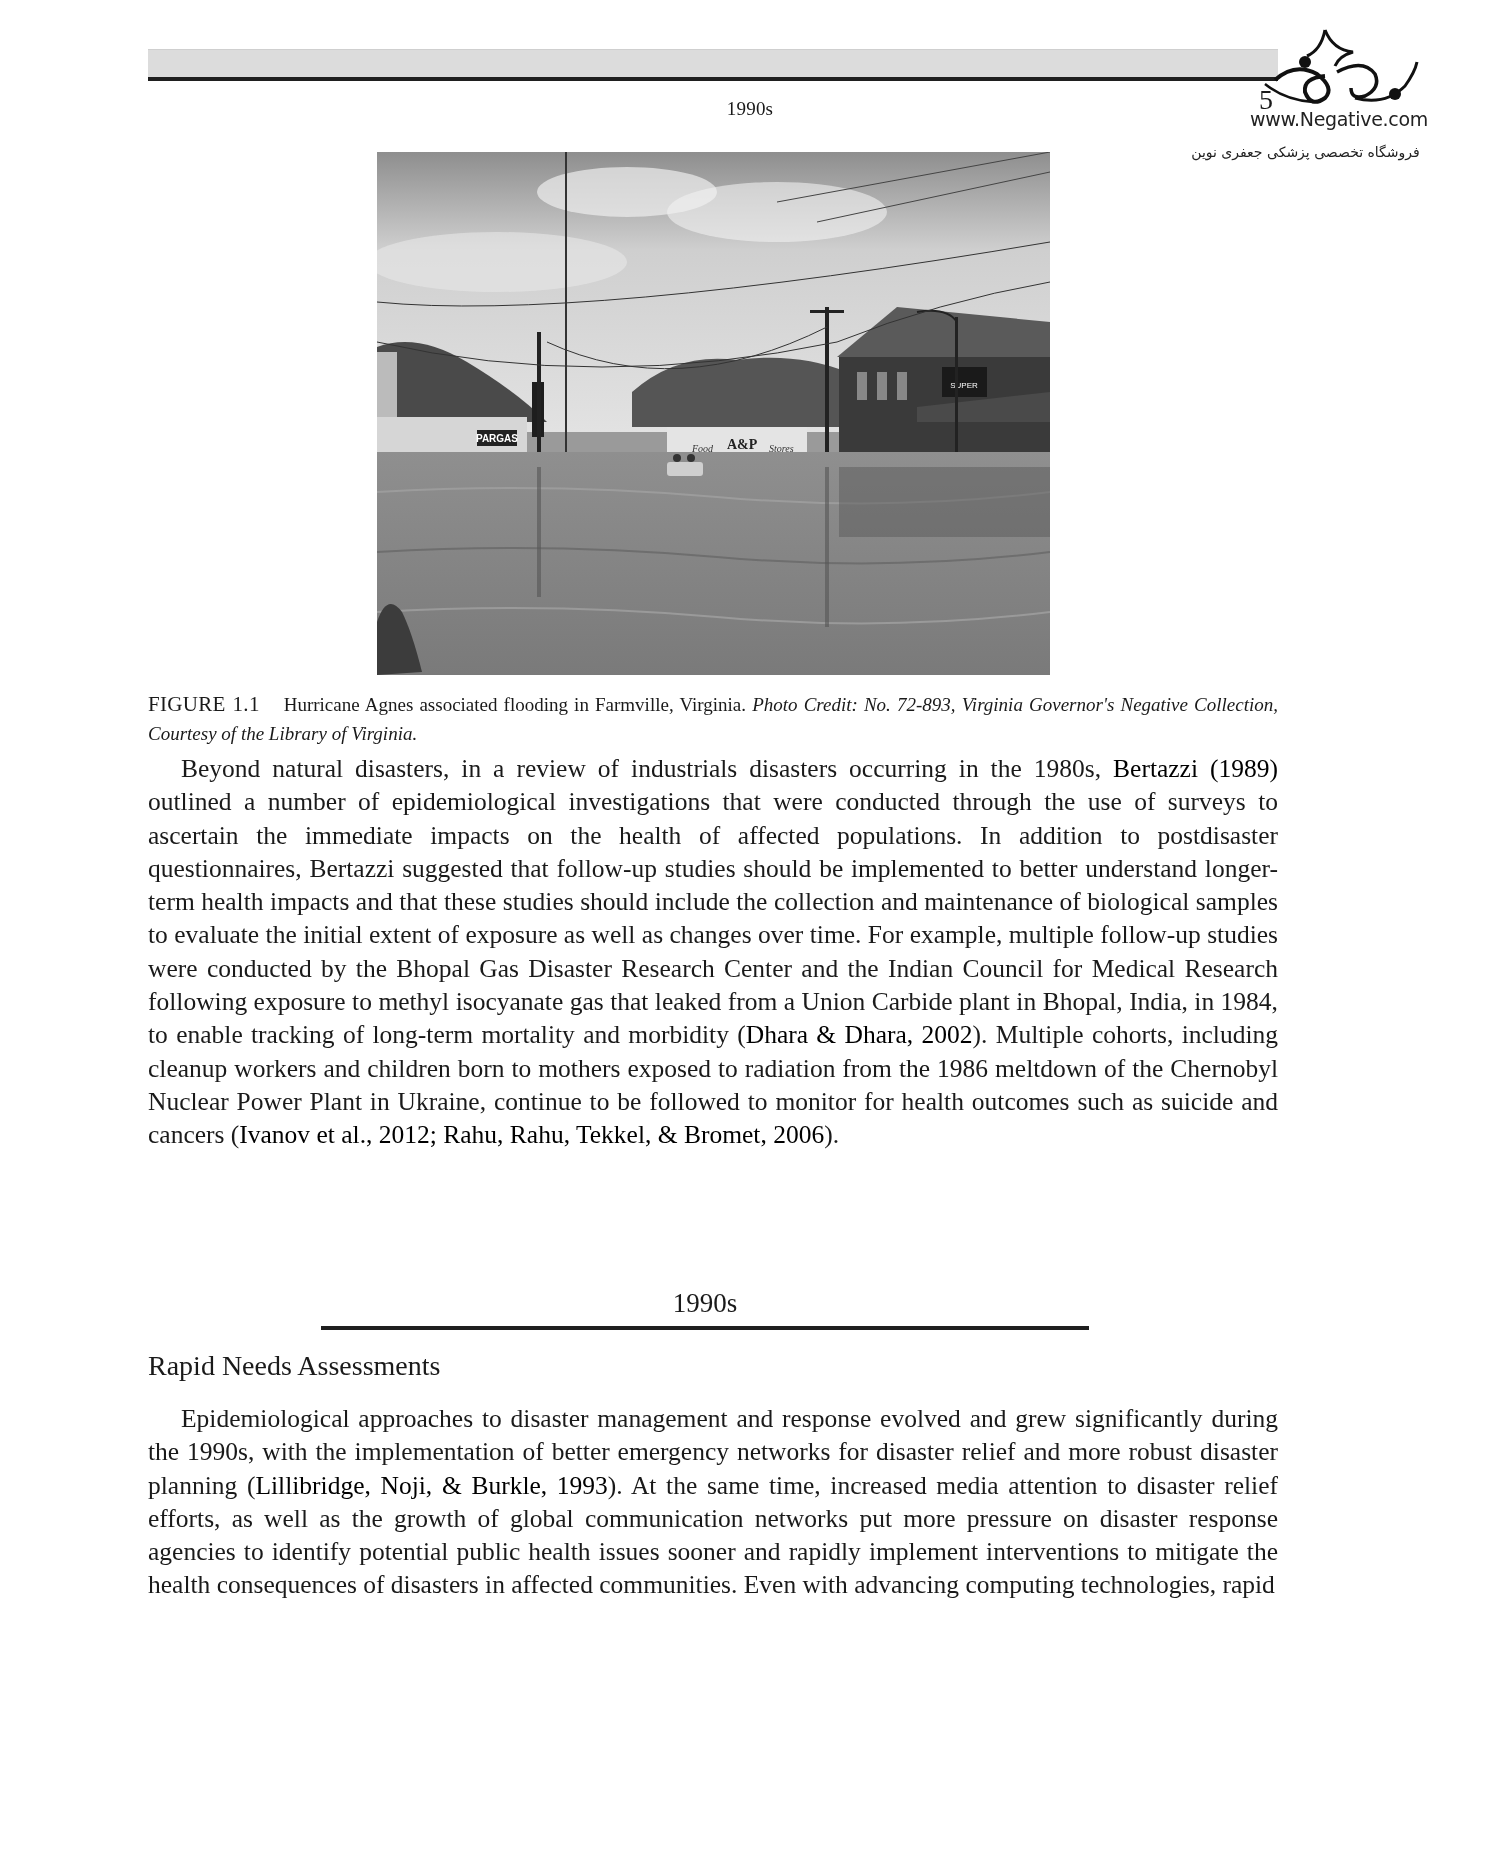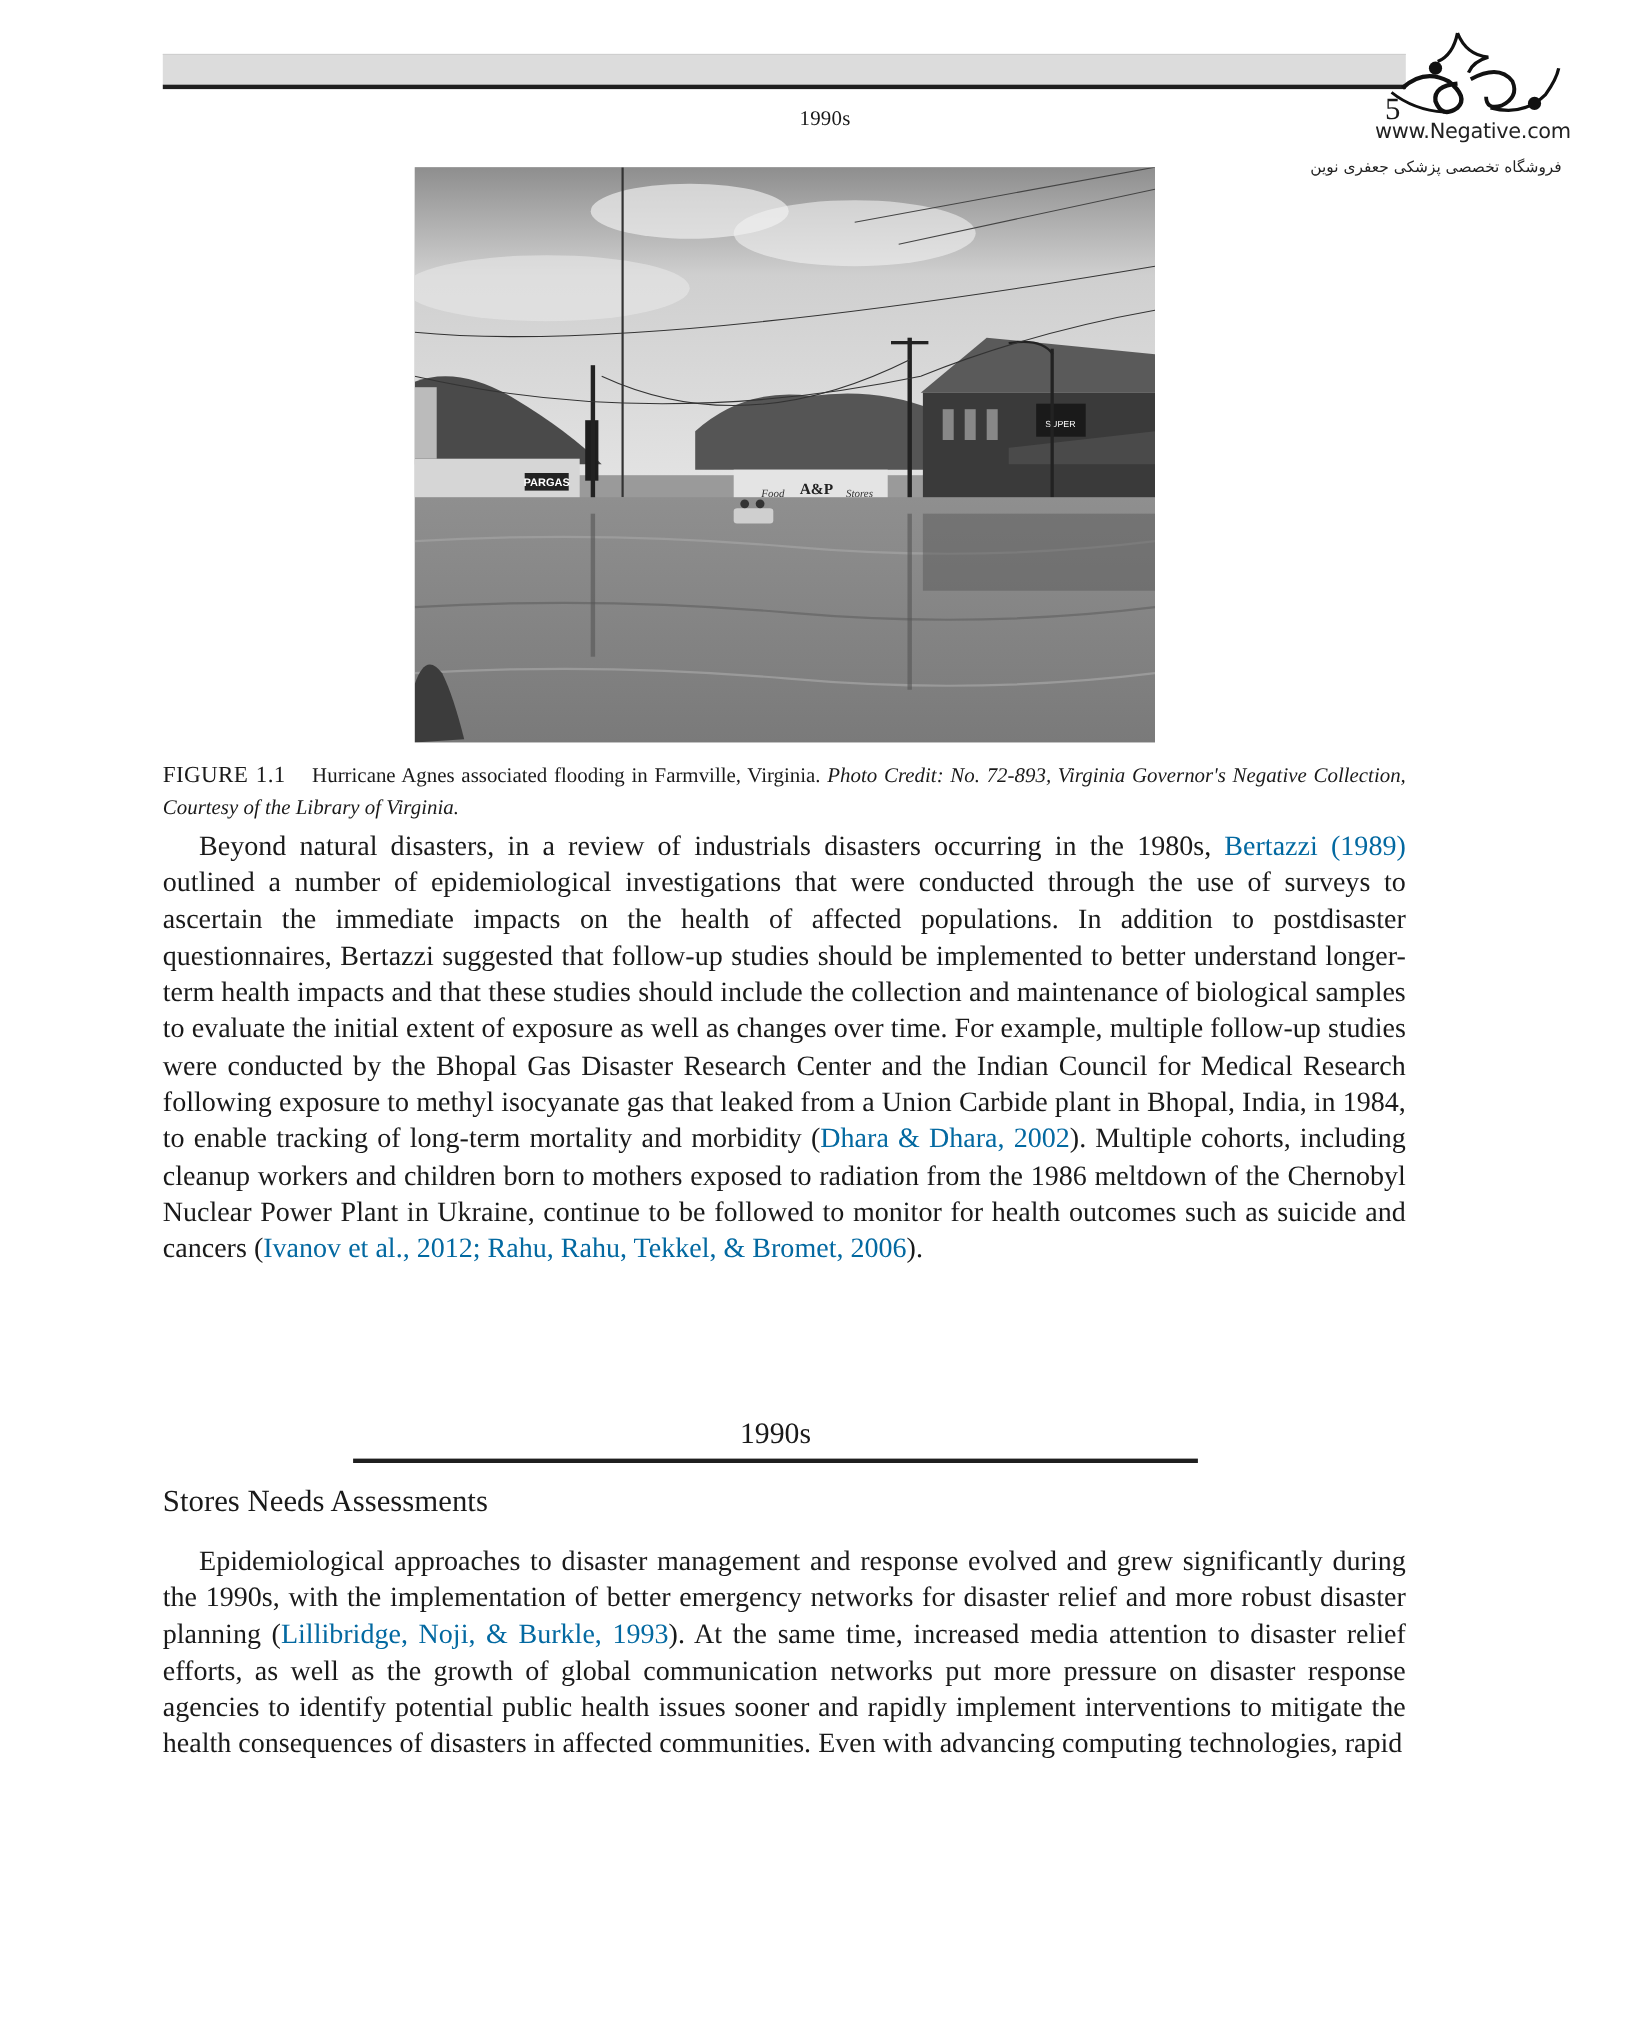--- a/index.html
+++ b/index.html
@@ -42,21 +42,21 @@
     position: absolute; left: 148px; top: 690px; width: 1130px;
     font-size: 19px; line-height: 29px; text-align: justify;
   }
   .caption .fig-label { font-size: 21px; letter-spacing: 0.3px; margin-right: 24px; }
   .caption em { font-style: italic; }
   .para {
     position: absolute; left: 148px; width: 1130px;
     font-size: 25.5px; line-height: 33.3px; text-align: justify; text-indent: 33px;
     hyphens: manual;
   }
-  .cite { color: #0369a1; }
+  .cite { color: #000000; }
   .section-head {
     position: absolute; left: 320px; width: 770px; top: 1288px; text-align: center;
     font-size: 27px;
   }
   .section-rule {
     position: absolute; left: 321px; top: 1326px; width: 768px; height: 4px; background: #1f1f1f;
   }
   .subsection-head {
     position: absolute; left: 148px; top: 1350px; font-size: 28px;
   }
@@ -156,15 +156,15 @@
 <div class="caption">
   <span class="fig-label">FIGURE 1.1</span><span>Hurricane Agnes associated flooding in Farmville, Virginia.</span>
   <em>Photo Credit: No. 72-893, Virginia Governor's Negative Collection, Courtesy of the Library of Virginia.</em>
 </div>
 
 <p class="para" style="top:752px; margin:0;"><span>Beyond natural disasters, in a review of industrials disasters occurring in the 1980s, </span><span class="cite">Bertazzi (1989)</span><span> outlined a number of epidemiological investigations that were conducted through the use of surveys to ascertain the immediate impacts on the health of affected populations. In addition to postdisaster questionnaires, Bertazzi suggested that follow-up studies should be implemented to better understand longer-term health impacts and that these studies should include the collection and maintenance of biological samples to evaluate the initial extent of exposure as well as changes over time. For example, multiple follow-up studies were conducted by the Bhopal Gas Disaster Research Center and the Indian Council for Medical Research following exposure to methyl isocyanate gas that leaked from a Union Carbide plant in Bhopal, India, in 1984, to enable tracking of long-term mortality and morbidity (</span><span class="cite">Dhara &amp; Dhara, 2002</span><span>). Multiple cohorts, including cleanup workers and children born to mothers exposed to radiation from the 1986 meltdown of the Chernobyl Nuclear Power Plant in Ukraine, continue to be followed to monitor for health outcomes such as suicide and cancers (</span><span class="cite">Ivanov et al., 2012; Rahu, Rahu, Tekkel, &amp; Bromet, 2006</span><span>).</span></p>
 
 <div class="section-head">1990s</div>
 <div class="section-rule"></div>
 
-<div class="subsection-head">Stores Needs Assessments</div>
+<div class="subsection-head">Rapid Needs Assessments</div>
 
 <p class="para" style="top:1402px; margin:0;"><span>Epidemiological approaches to disaster management and response evolved and grew signif­icantly during the 1990s, with the implementation of better emergency networks for disaster re­lief and more robust disaster planning (</span><span class="cite">Lillibridge, Noji, &amp; Burkle, 1993</span><span>). At the same time, increased media attention to disaster relief efforts, as well as the growth of global communica­tion networks put more pressure on disaster response agencies to identify potential public health issues sooner and rapidly implement interventions to mitigate the health consequences of disasters in affected communities. Even with advancing computing technologies, rapid</span></p>
 
 </body></html>

